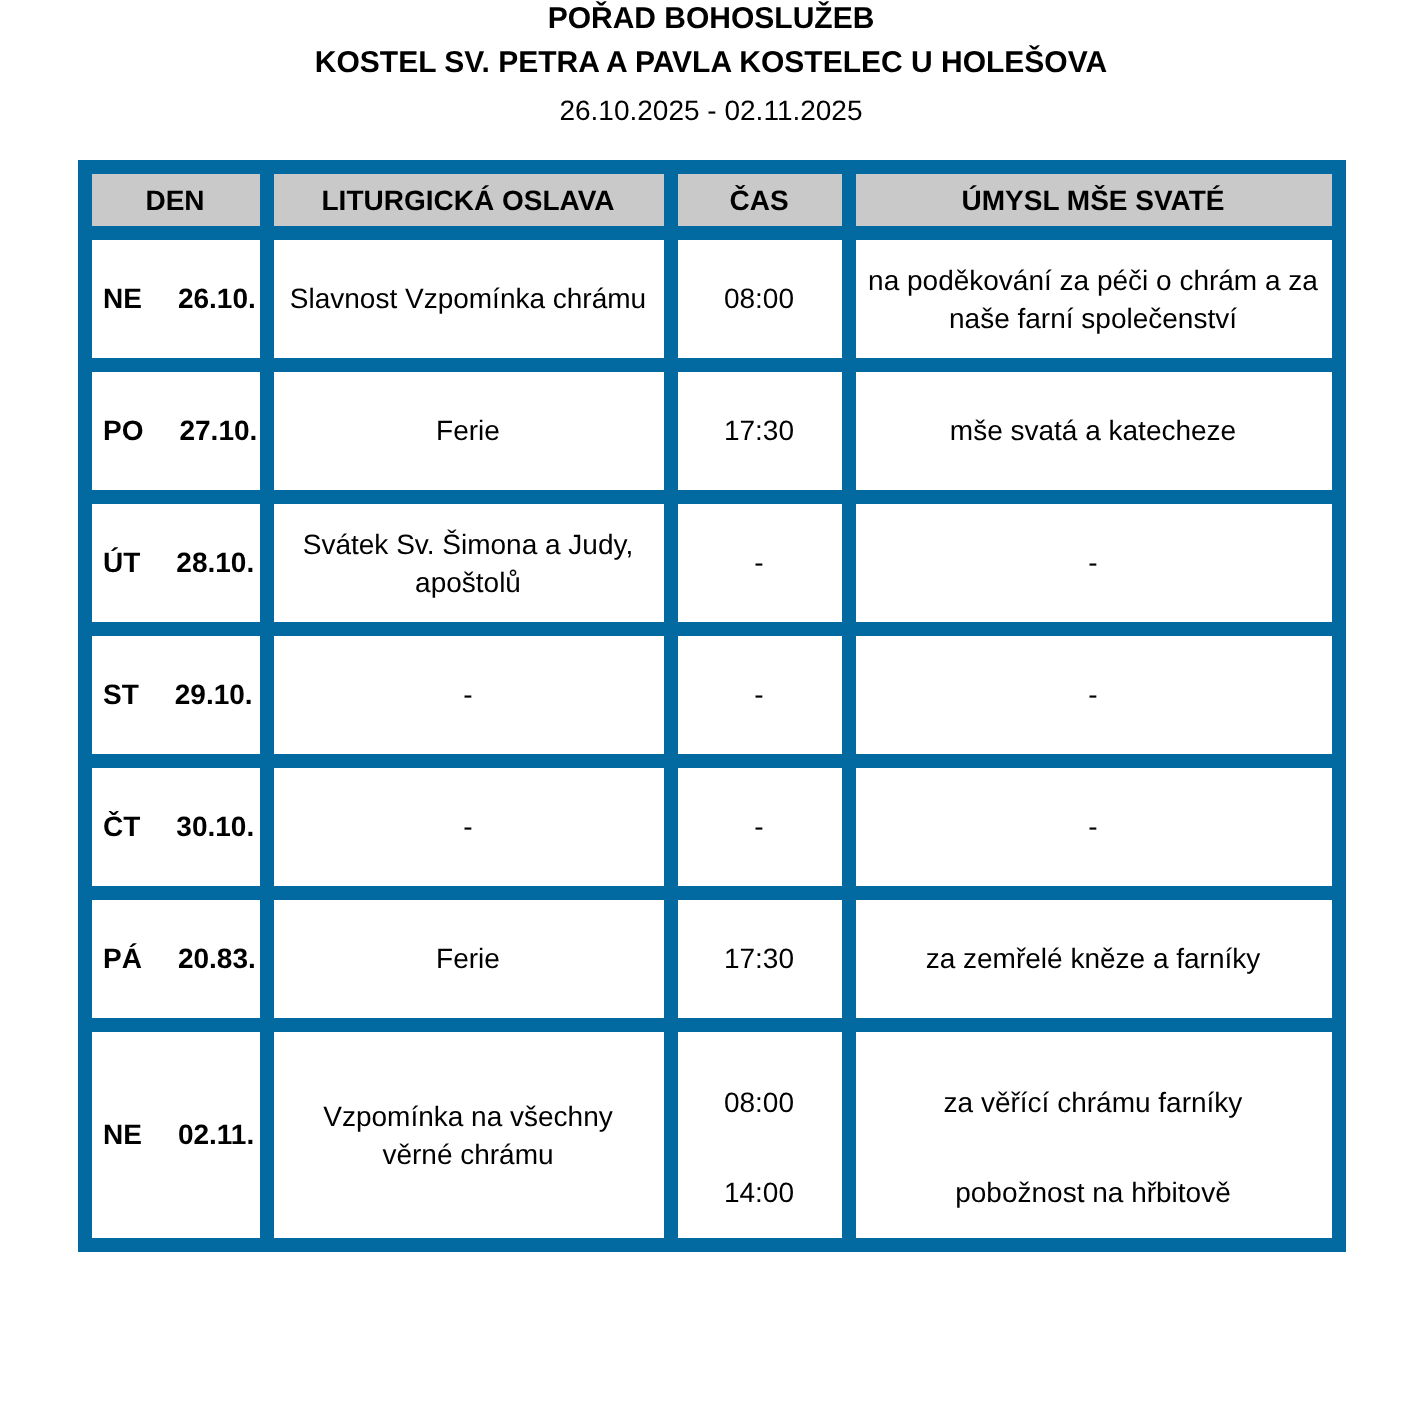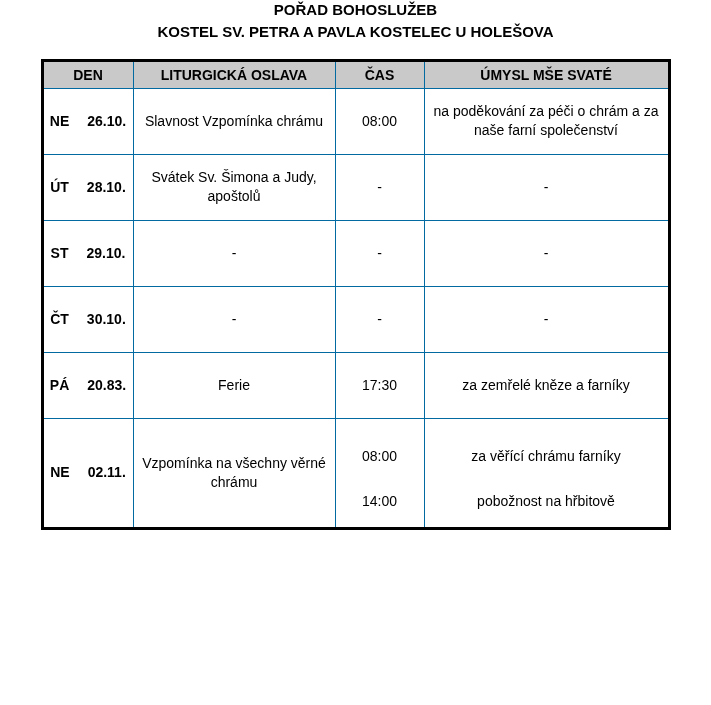--- a/index.html
+++ b/index.html
@@ -22,21 +22,21 @@
   .daterange{ font-size: 14px; margin-top: 3px; }
 
   table.schedule {
     border-collapse: collapse;
     table-layout: fixed;
     width: 627px;
     margin: 16px auto 0 auto;
     border: 3px solid #000000;
   }
   .schedule th, .schedule td {
-    border: 1px solid #0369a1;
+    border: 7px solid #0369a1;
     text-align: center;
     vertical-align: middle;
     font-size: 14px;
     overflow: hidden;
   }
   .schedule th {
     background: #c9c9c9;
     font-weight: bold;
     height: 22px;
     padding: 2px 2px;
@@ -60,20 +60,21 @@
   .col-intention { width: 245px; }
 </style>
 </head>
 <body>
 
 <div class="page">
 
   <div class="titles">
     <div class="title">POŘAD BOHOSLUŽEB</div>
     <div class="subtitle">KOSTEL SV. PETRA A PAVLA KOSTELEC U HOLEŠOVA</div>
+    <div class="daterange">26.10.2025 - 02.11.2025</div>
   </div>
 
   <table class="schedule">
     <colgroup>
       <col class="col-day">
       <col class="col-celebration">
       <col class="col-time">
       <col class="col-intention">
     </colgroup>
     <thead>
@@ -88,20 +89,28 @@
 
       <tr class="row">
         <td class="day-cell">
           <span class="day-abbr">NE</span><span>26.10.</span>
         </td>
         <td>Slavnost Vzpomínka chrámu</td>
         <td>08:00</td>
         <td>na poděkování za péči o chrám a za naše farní společenství</td>
       </tr>
 
+      <tr class="row">
+        <td class="day-cell">
+          <span class="day-abbr">PO</span><span>27.10.</span>
+        </td>
+        <td>Ferie</td>
+        <td>17:30</td>
+        <td>mše svatá a katecheze</td>
+      </tr>
 
       <tr class="row">
         <td class="day-cell">
           <span class="day-abbr">ÚT</span><span>28.10.</span>
         </td>
         <td>Svátek Sv. Šimona a Judy, apoštolů</td>
         <td>-</td>
         <td>-</td>
       </tr>
 

